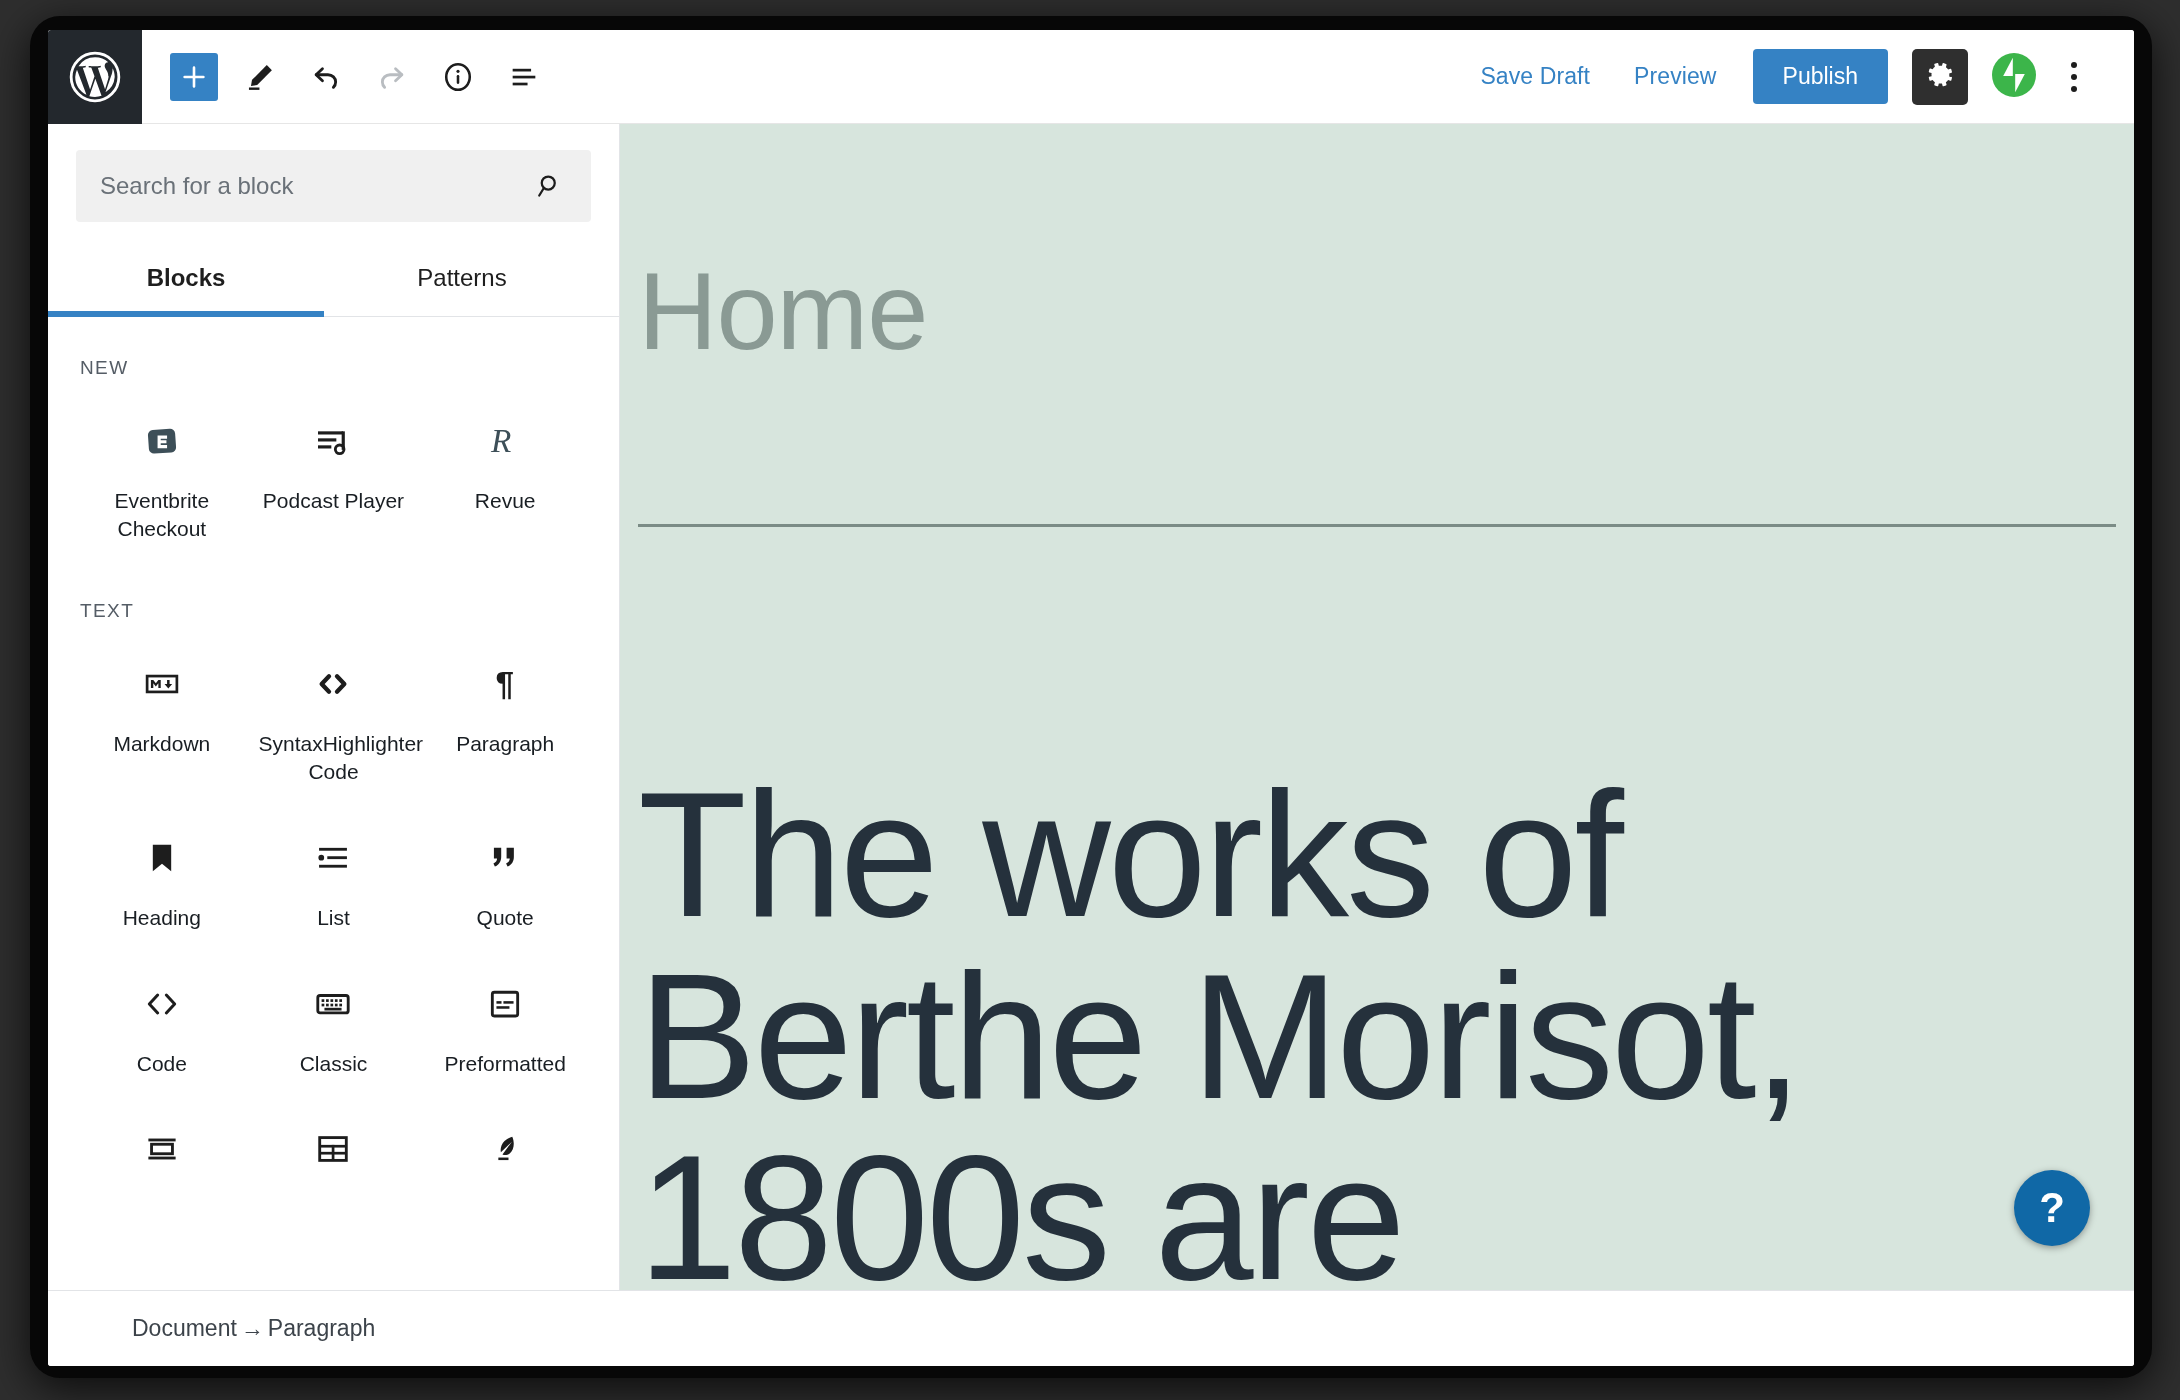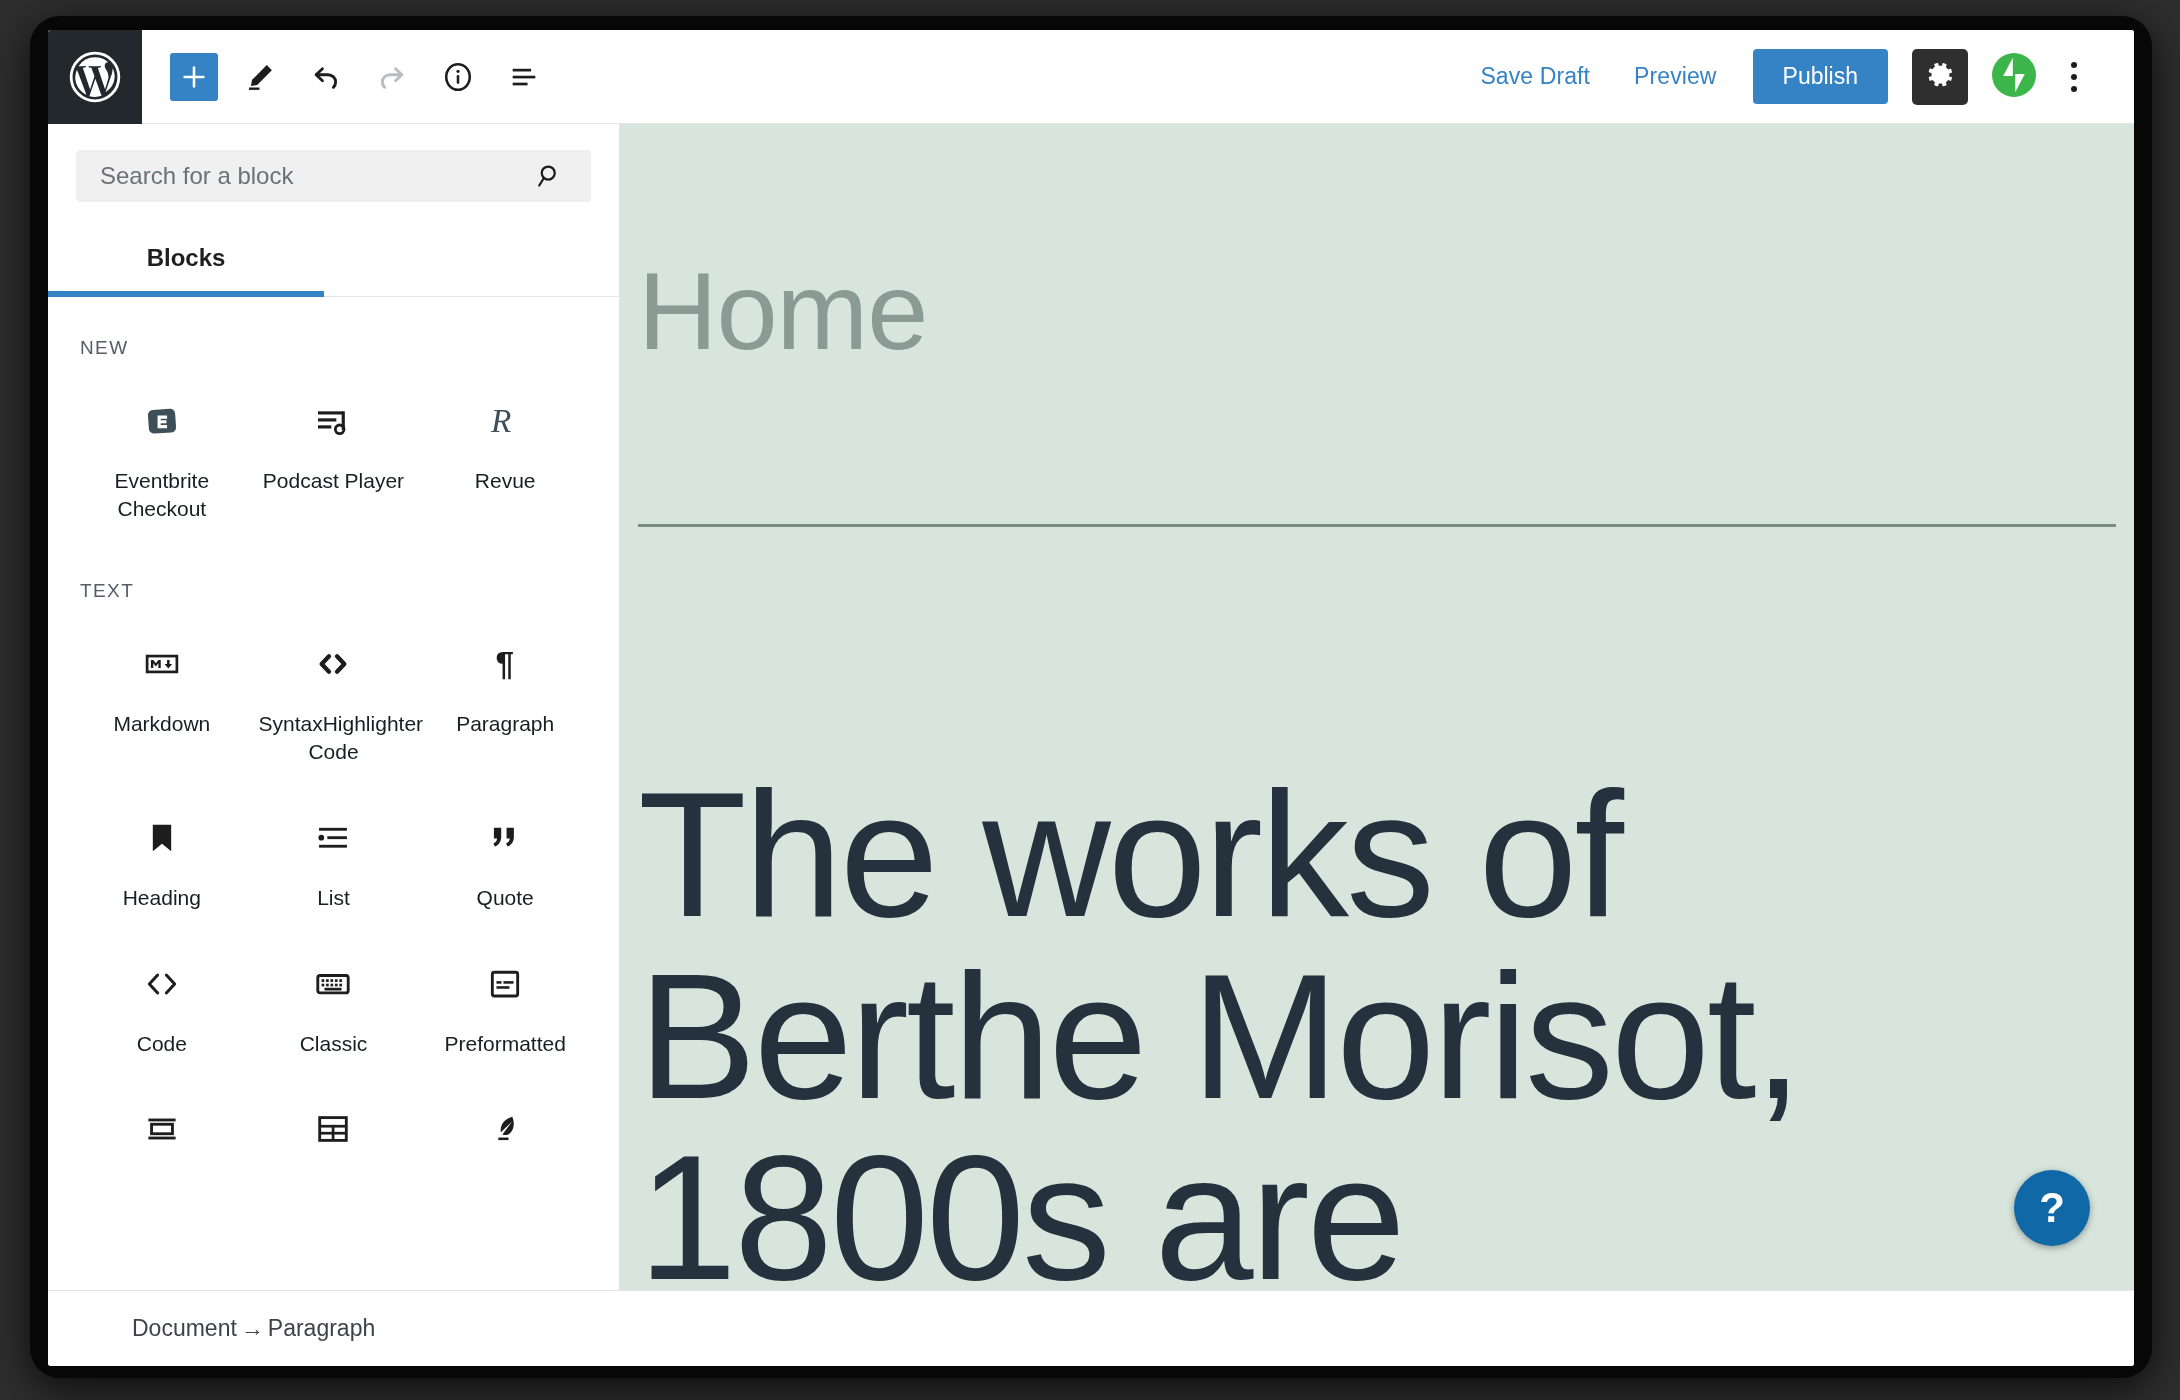--- a/index.html
+++ b/index.html
@@ -185,21 +185,21 @@
     overflow: hidden;
   }
 
   #search-wrap {
     padding: 26px 28px 24px 28px;
   }
   #search-box {
     position: relative;
     background: #f0f0f0;
     border-radius: 4px;
-    height: 52px;
+    height: 72px;
     display: flex;
     align-items: center;
   }
   #search-input {
     flex: 1 1 auto;
     border: none;
     outline: none;
     background: transparent;
     font-size: 24px;
     color: #555d66;
@@ -487,20 +487,21 @@
               <svg width="30" height="30" viewBox="0 0 24 24" fill="none">
                 <circle cx="10.6" cy="9.6" r="5.2" stroke="#1d1d1d" stroke-width="1.8"></circle>
                 <path d="M7.1 13.6L3.4 19.6" stroke="#1d1d1d" stroke-width="1.8" stroke-linecap="round"></path>
               </svg>
             </span>
           </div>
         </div>
 
         <div id="tabs">
           <div class="tab active">Blocks</div>
+          <div class="tab">Patterns</div>
         </div>
 
         <div id="blocks-scroll">
 
           <div class="cat-title">NEW</div>
           <div class="block-grid">
 
             <div class="block-item">
               <span class="block-icon">
                 <svg width="38" height="38" viewBox="0 0 24 24">

